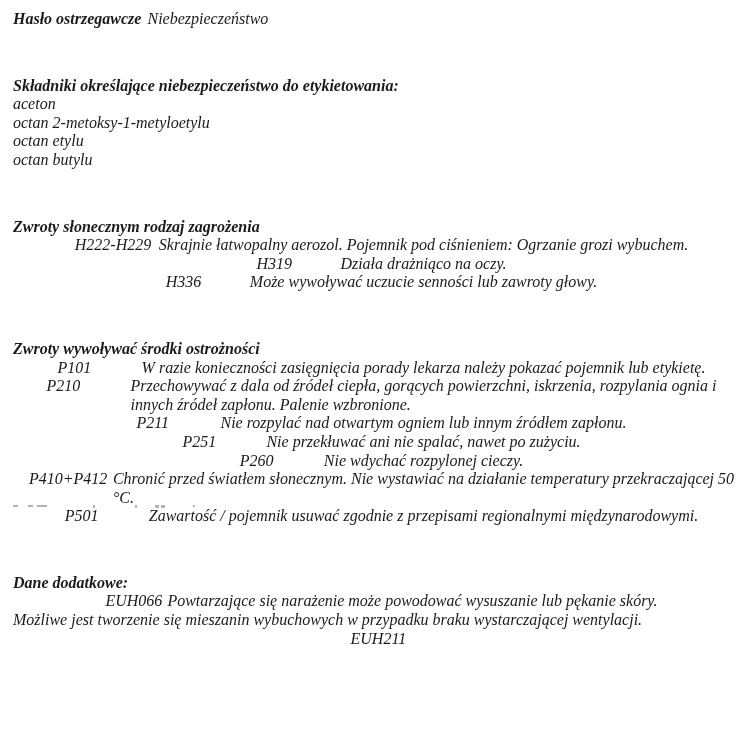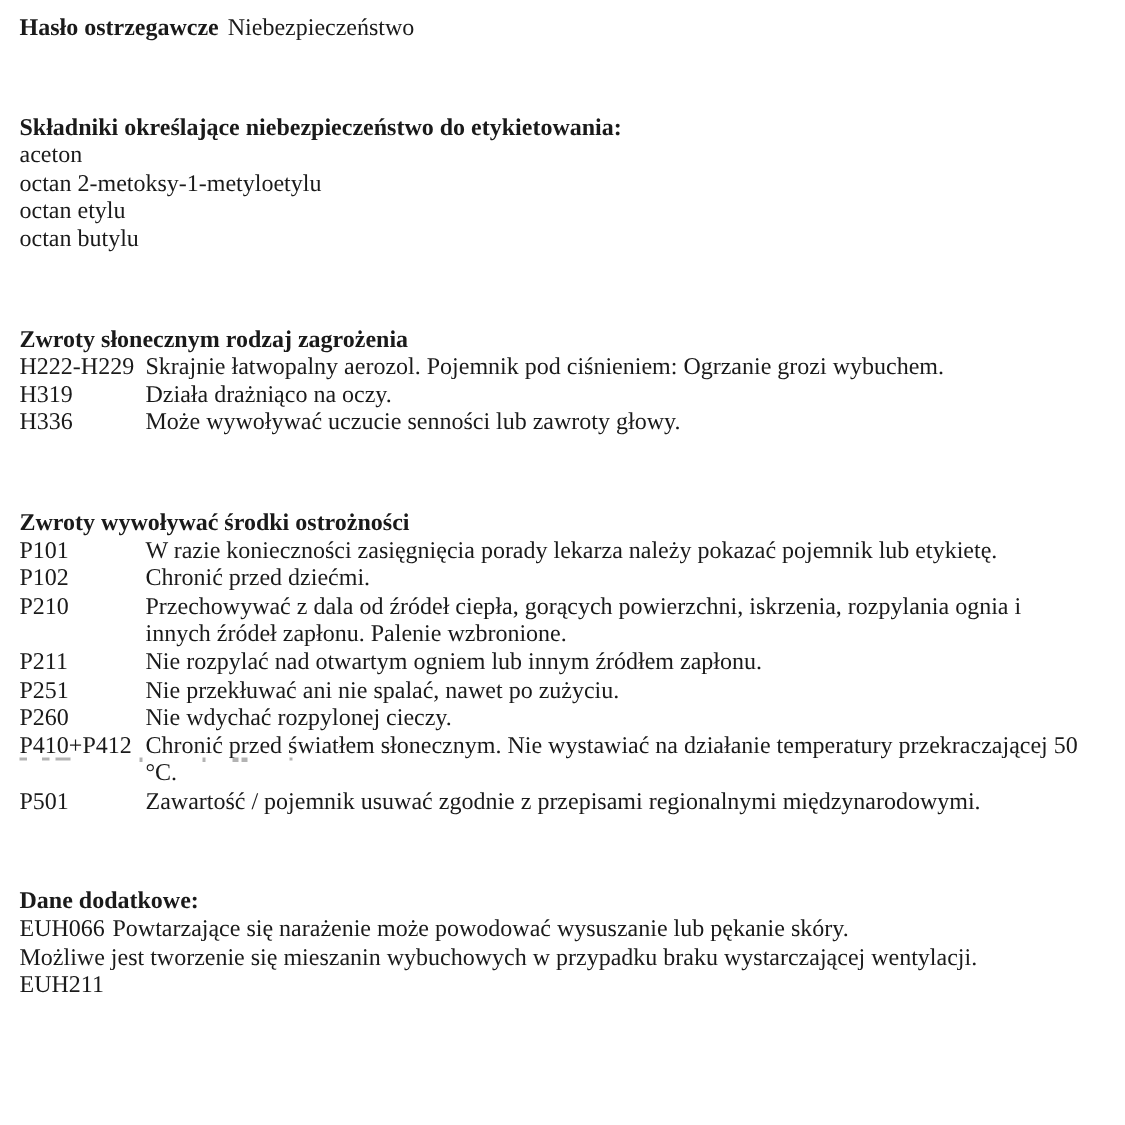--- a/index.html
+++ b/index.html
@@ -7,35 +7,36 @@
     padding: 0;
     background: #ffffff;
   }
   .page {
     position: relative;
     width: 750px;
     height: 750px;
     background: #ffffff;
     overflow: hidden;
     font-family: "Liberation Serif", serif;
+    font-style: italic;
     font-size: 16px;
     line-height: 18.6px;
     color: #1a1a1a;
   }
   .content {
     position: absolute;
     left: 13px;
     top: 10px;
     width: 737px;
   }
   .line { margin: 0; }
   .heading { font-weight: bold; margin-top: 48px; }
   .para-gap { margin-bottom: 12.5px; }
   .signal-label { font-weight: bold; margin-right: 6px; }
-  .row { display: flex; align-items: flex-start; }
+  .row { display: flex; align-items: flex-start; justify-content: center; }
   .code { flex: 0 0 84px; white-space: pre; }
   .row.euh .code { flex: 0 0 62px; }
   .desc { white-space: pre; }
   
   .fragments {
     position: absolute;
     left: 0;
     top: 505px;
     width: 750px;
     height: 6px;
@@ -76,24 +77,20 @@
       <span class="code">H336</span>
       <span class="desc">Może wywoływać uczucie senności lub zawroty głowy.</span>
     </div>
 
     <p class="line heading">Zwroty wywoływać środki ostrożności</p>
     <div class="row">
       <span class="code">P101</span>
       <span class="desc">W razie konieczności zasięgnięcia porady lekarza należy pokazać pojemnik lub etykietę.</span>
     </div>
     <div class="row">
-      <span class="code">P102</span>
-      <span class="desc">Chronić przed dziećmi.</span>
-    </div>
-    <div class="row">
       <span class="code">P210</span>
       <span class="desc">Przechowywać z dala od źródeł ciepła, gorących powierzchni, iskrzenia, rozpylania ognia i
 innych źródeł zapłonu. Palenie wzbronione.</span>
     </div>
     <div class="row">
       <span class="code">P211</span>
       <span class="desc">Nie rozpylać nad otwartym ogniem lub innym źródłem zapłonu.</span>
     </div>
     <div class="row">
       <span class="code">P251</span>

